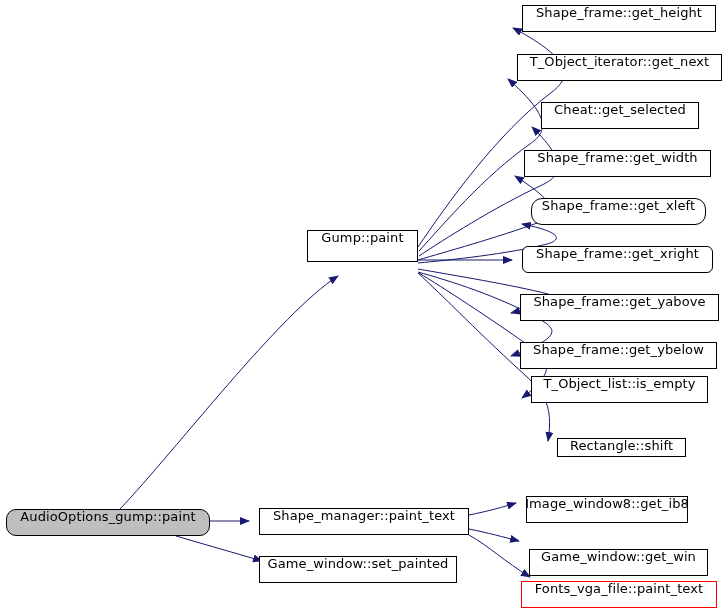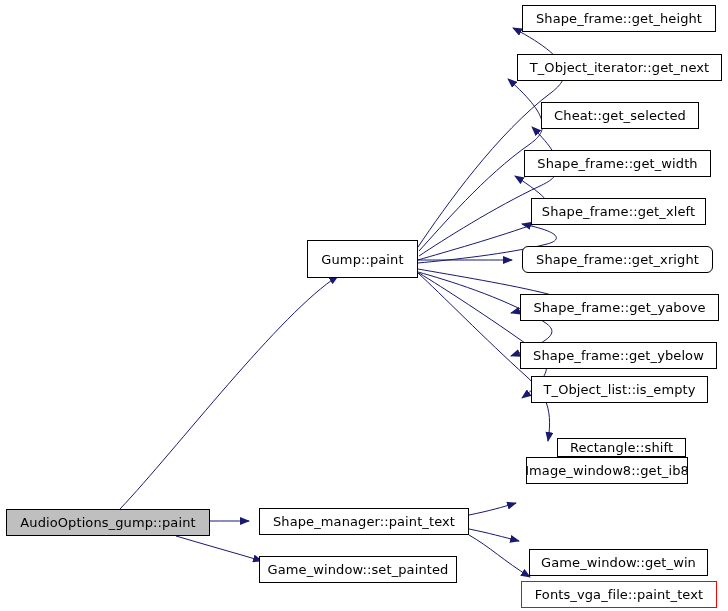--- a/index.html
+++ b/index.html
@@ -25,28 +25,29 @@
   }
   .node {
     position: absolute;
     box-sizing: border-box;
     border: 1px solid #000000;
     background: #ffffff;
     color: #000000;
     font-size: 13px;
     line-height: 1;
     display: flex;
-    align-items: center;
+    align-items: flex-start;
     justify-content: center;
     white-space: nowrap;
     letter-spacing: 0.1px;
   }
   .node.root {
     background: #bfbfbf;
     border-color: #000000;
+    border-radius: 10px;
   }
   .node.highlight {
     border-color: #ff0000;
     background: #ffffff;
   }
   .node-label {
     display: block;
     padding: 0 2px;
   }
 </style>
@@ -78,60 +79,60 @@
         <path d="M469,515 C489,511 503,507 516,503" fill="none" stroke="#191970" stroke-width="1" marker-end="url(#arrowhead)"></path>
         <path d="M469,529 C489,533 503,537 519,541" fill="none" stroke="#191970" stroke-width="1" marker-end="url(#arrowhead)"></path>
         <path d="M469,535 C490,547 504,561 530,577" fill="none" stroke="#191970" stroke-width="1" marker-end="url(#arrowhead)"></path>
       </g>
   </svg>
 
   <div id="node-layer">
       <div class="node root" style="left: 6px; top: 509px; width: 204px; height: 27px;">
         <span class="node-label">AudioOptions_gump::paint</span>
       </div>
-      <div class="node" style="left: 307px; top: 240px; width: 111px; height: 38px;">
+      <div class="node" style="left: 307px; top: 230px; width: 111px; height: 32px;">
         <span class="node-label">Gump::paint</span>
       </div>
       <div class="node" style="left: 259px; top: 508px; width: 210px; height: 27px;">
         <span class="node-label">Shape_manager::paint_text</span>
       </div>
       <div class="node" style="left: 259px; top: 556px; width: 198px; height: 27px;">
         <span class="node-label">Game_window::set_painted</span>
       </div>
       <div class="node" style="left: 522px; top: 5px; width: 194px; height: 27px;">
         <span class="node-label">Shape_frame::get_height</span>
       </div>
       <div class="node" style="left: 517px; top: 54px; width: 205px; height: 27px;">
         <span class="node-label">T_Object_iterator::get_next</span>
       </div>
       <div class="node" style="left: 541px; top: 102px; width: 158px; height: 27px;">
         <span class="node-label">Cheat::get_selected</span>
       </div>
       <div class="node" style="left: 524px; top: 150px; width: 187px; height: 27px;">
         <span class="node-label">Shape_frame::get_width</span>
       </div>
-      <div class="node" style="left: 531px; top: 198px; width: 175px; height: 27px;">
+      <div class="node" style="left: 531px; top: 198px; width: 175px; height: 27px; border-radius: 11px;">
         <span class="node-label">Shape_frame::get_xleft</span>
       </div>
       <div class="node" style="left: 522px; top: 246px; width: 191px; height: 27px; border-radius: 6px;">
         <span class="node-label">Shape_frame::get_xright</span>
       </div>
       <div class="node" style="left: 520px; top: 294px; width: 199px; height: 27px;">
         <span class="node-label">Shape_frame::get_yabove</span>
       </div>
       <div class="node" style="left: 520px; top: 342px; width: 197px; height: 27px;">
         <span class="node-label">Shape_frame::get_ybelow</span>
       </div>
       <div class="node" style="left: 531px; top: 376px; width: 177px; height: 27px;">
         <span class="node-label">T_Object_list::is_empty</span>
       </div>
       <div class="node" style="left: 557px; top: 438px; width: 129px; height: 19px;">
         <span class="node-label">Rectangle::shift</span>
       </div>
-      <div class="node" style="left: 526px; top: 457px; width: 162px; height: 27px;">
+      <div class="node" style="left: 526px; top: 496px; width: 162px; height: 27px;">
         <span class="node-label">Image_window8::get_ib8</span>
       </div>
       <div class="node" style="left: 529px; top: 533px; width: 179px; height: 27px; margin-top: 16px;">
         <span class="node-label">Game_window::get_win</span>
       </div>
       <div class="node highlight" style="left: 521px; top: 581px; width: 196px; height: 27px;">
         <span class="node-label">Fonts_vga_file::paint_text</span>
       </div>
     </div>
 

